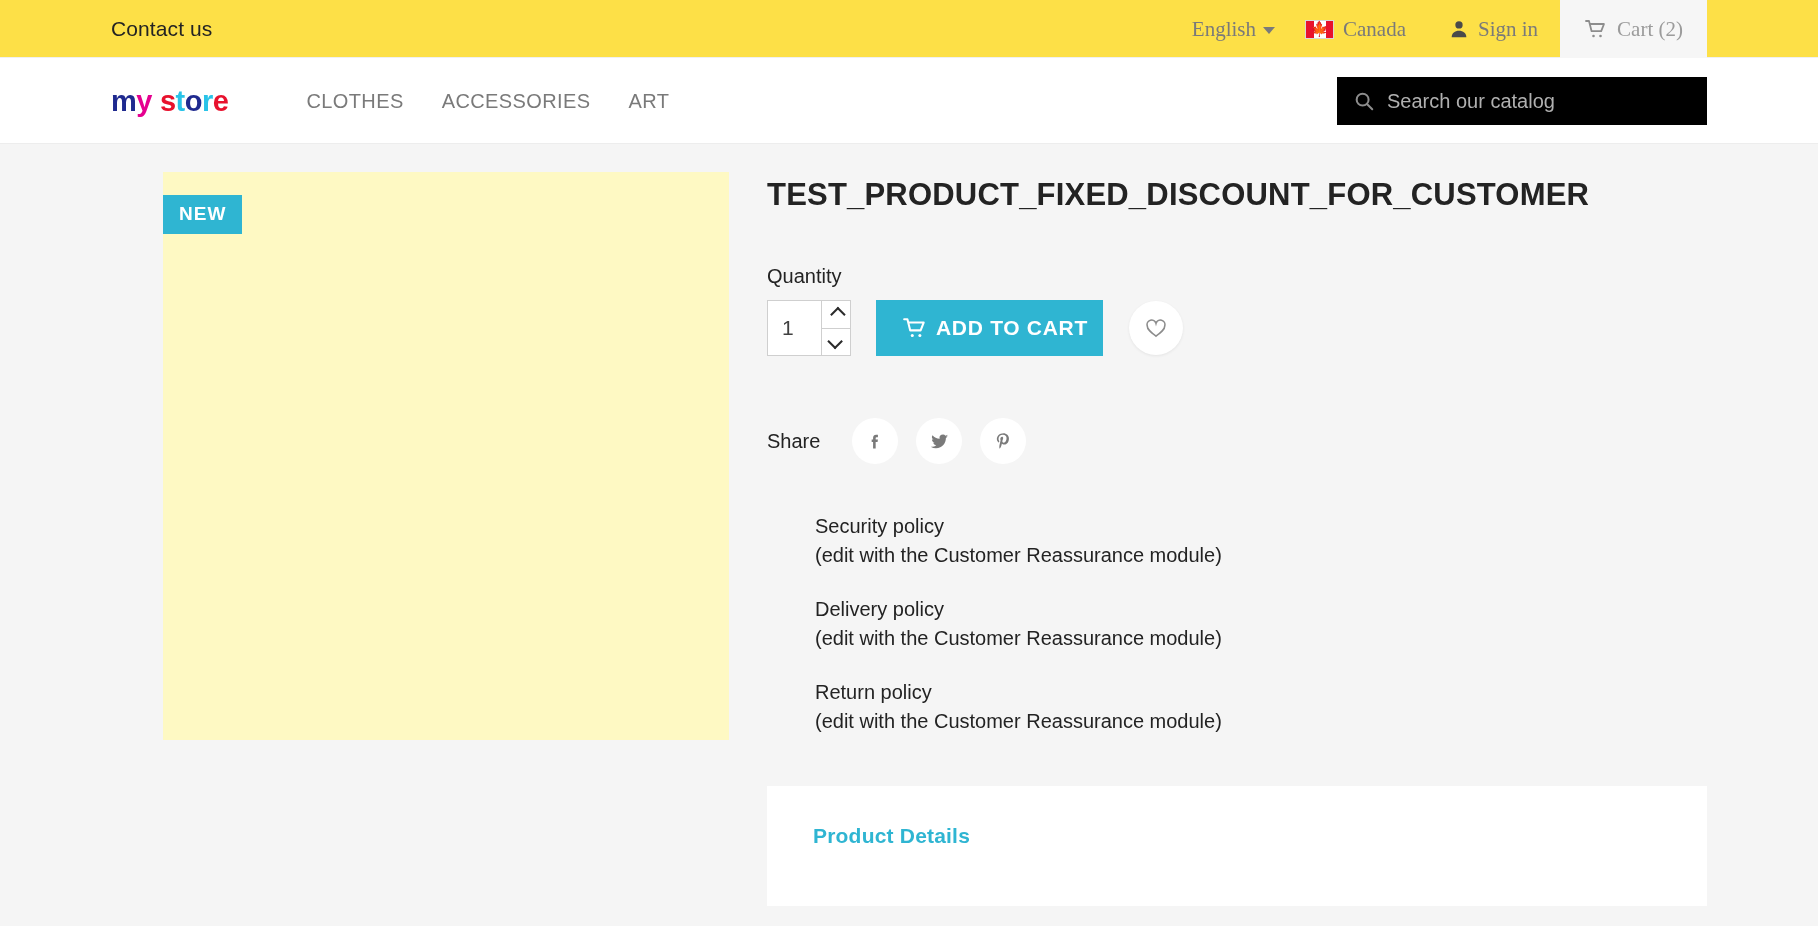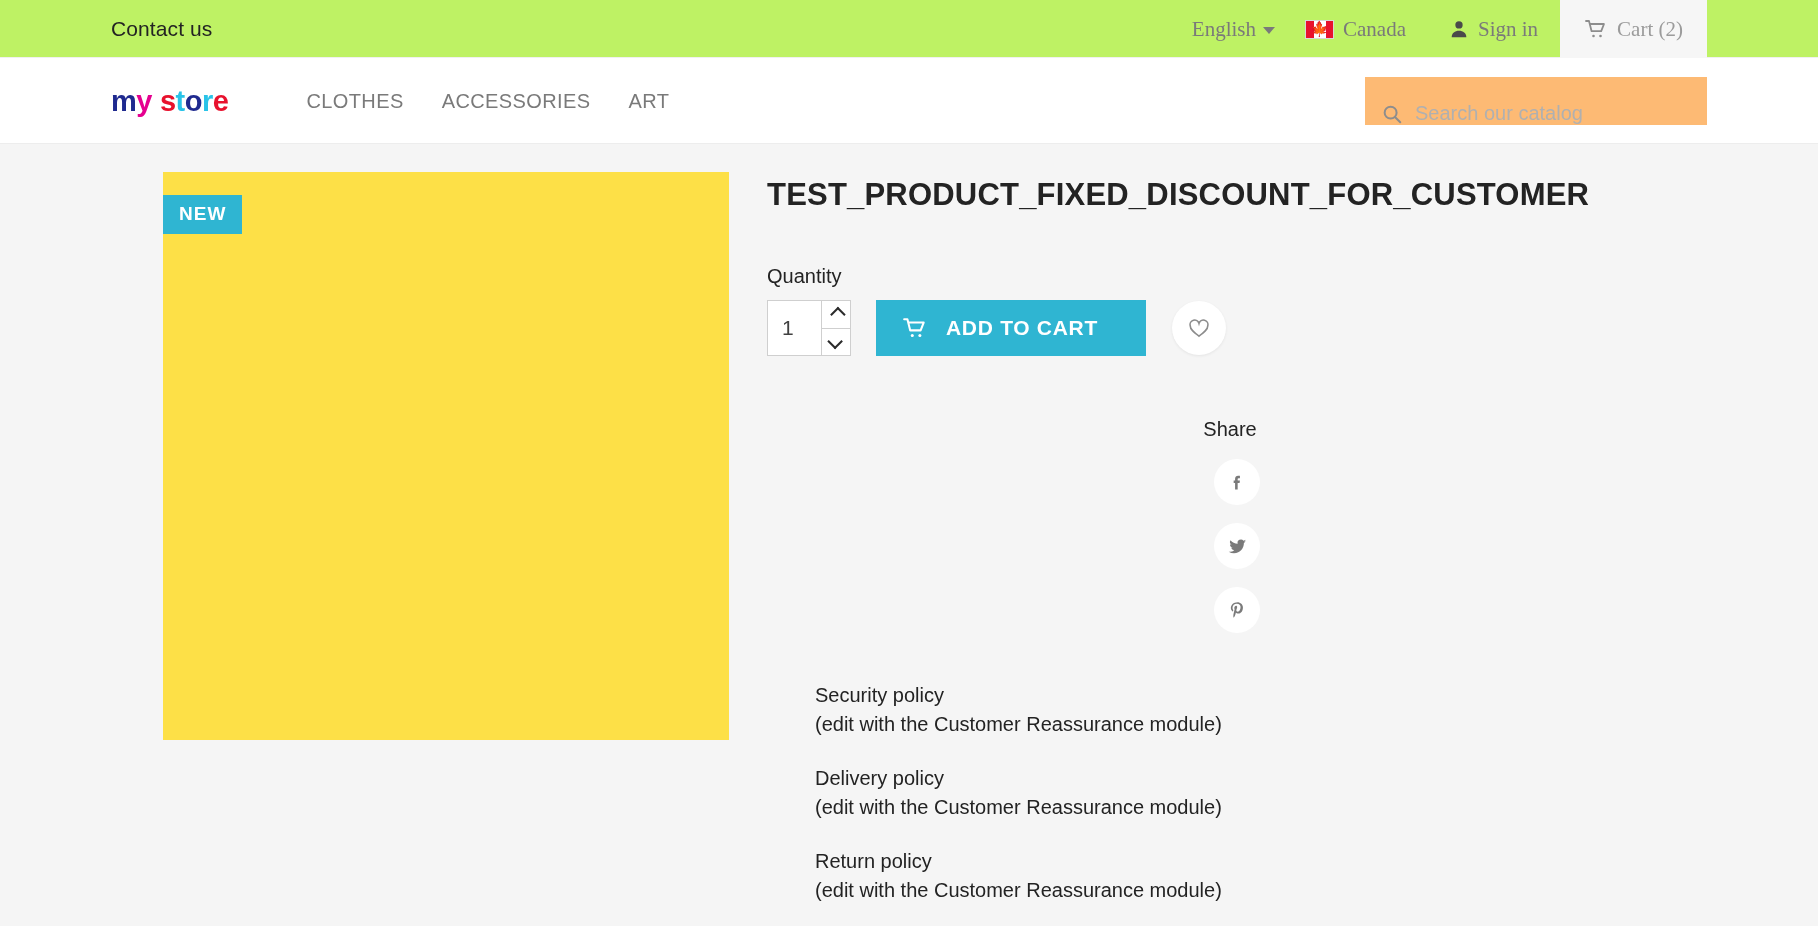--- a/index.html
+++ b/index.html
@@ -8,21 +8,21 @@
     height: 926px;
     overflow: hidden;
     background: #f5f5f5;
     font-family: "Liberation Sans", sans-serif;
     color: #7a7a7a;
     -webkit-font-smoothing: antialiased;
   }
 
   
   .topnav {
-    background: #bef264;
+    background: #fde047;
     height: 58px;
     border-bottom: 1px solid #f0f0f0;
     position: relative;
     text-align: center;
   }
   .topnav-inner {
     width: 1596px;
     margin: 0 auto;
     height: 58px;
     display: flex;
@@ -155,25 +155,25 @@
   }
   .menu-item {
     font-size: 20px;
     color: #7a7a7a;
     letter-spacing: .4px;
     cursor: pointer;
   }
   .search-wrap {
     position: absolute;
     right: 0;
-    width: 342px;
+    width: 370px;
     height: 48px;
-    background: #fdba74;
-    display: flex;
-    align-items: flex-end;
+    background: #000000;
+    display: flex;
+    align-items: center;
     padding: 0 16px;
     gap: 12px;
   }
   .search-wrap input {
     border: none;
     outline: none;
     background: transparent;
     font-size: 20px;
     color: #6b6b6b;
     font-family: "Liberation Sans", sans-serif;
@@ -198,21 +198,21 @@
   .breadcrumb .crumb-home { color: #414141; cursor: pointer; }
   .breadcrumb .sep { color: #b4b4b4; }
   .breadcrumb .crumb-cur { color: #8c8c8c; }
 
   .product-row { display: flex; align-items: flex-start; }
 
   .gallery-col { width: 588px; padding-left: 52px; }
   .image-box {
     width: 566px;
     height: 568px;
-    background: #fde047;
+    background: #fef9c3;
     position: relative;
   }
   .new-badge {
     position: absolute;
     top: 23px;
     left: 0;
     background: #2fb5d2;
     color: #fff;
     font-size: 19px;
     font-weight: bold;
@@ -293,22 +293,22 @@
   .chev.dn { transform: rotate(-45deg) translate(-1px,-1px); }
 
   .add-cart {
     margin-left: 25px;
     height: 56px;
     background: #2fb5d2;
     color: #fff;
     border: none;
     display: flex;
     align-items: center;
-    gap: 18px;
-    padding: 0 48px 0 26px;
+    gap: 8px;
+    padding: 0 15px 0 26px;
     font-size: 21px;
     font-weight: bold;
     letter-spacing: .7px;
     cursor: pointer;
     font-family: "Liberation Sans", sans-serif;
   }
   .wishlist-btn {
     margin-left: 26px;
     width: 54px; height: 54px;
     border-radius: 50%;
@@ -318,21 +318,20 @@
     justify-content: center;
     cursor: pointer;
     box-shadow: 0 1px 3px rgba(0,0,0,.07);
   }
 
   .share-row {
     display: flex;
     align-items: center;
     gap: 18px;
     margin-top: 62px;
-    flex-direction: column;
   }
   .share-label { font-size: 20px; color: #232323; margin-right: 14px; }
   .share-btn {
     width: 46px; height: 46px;
     border-radius: 50%;
     background: #fff;
     display: flex;
     align-items: center;
     justify-content: center;
     cursor: pointer;

